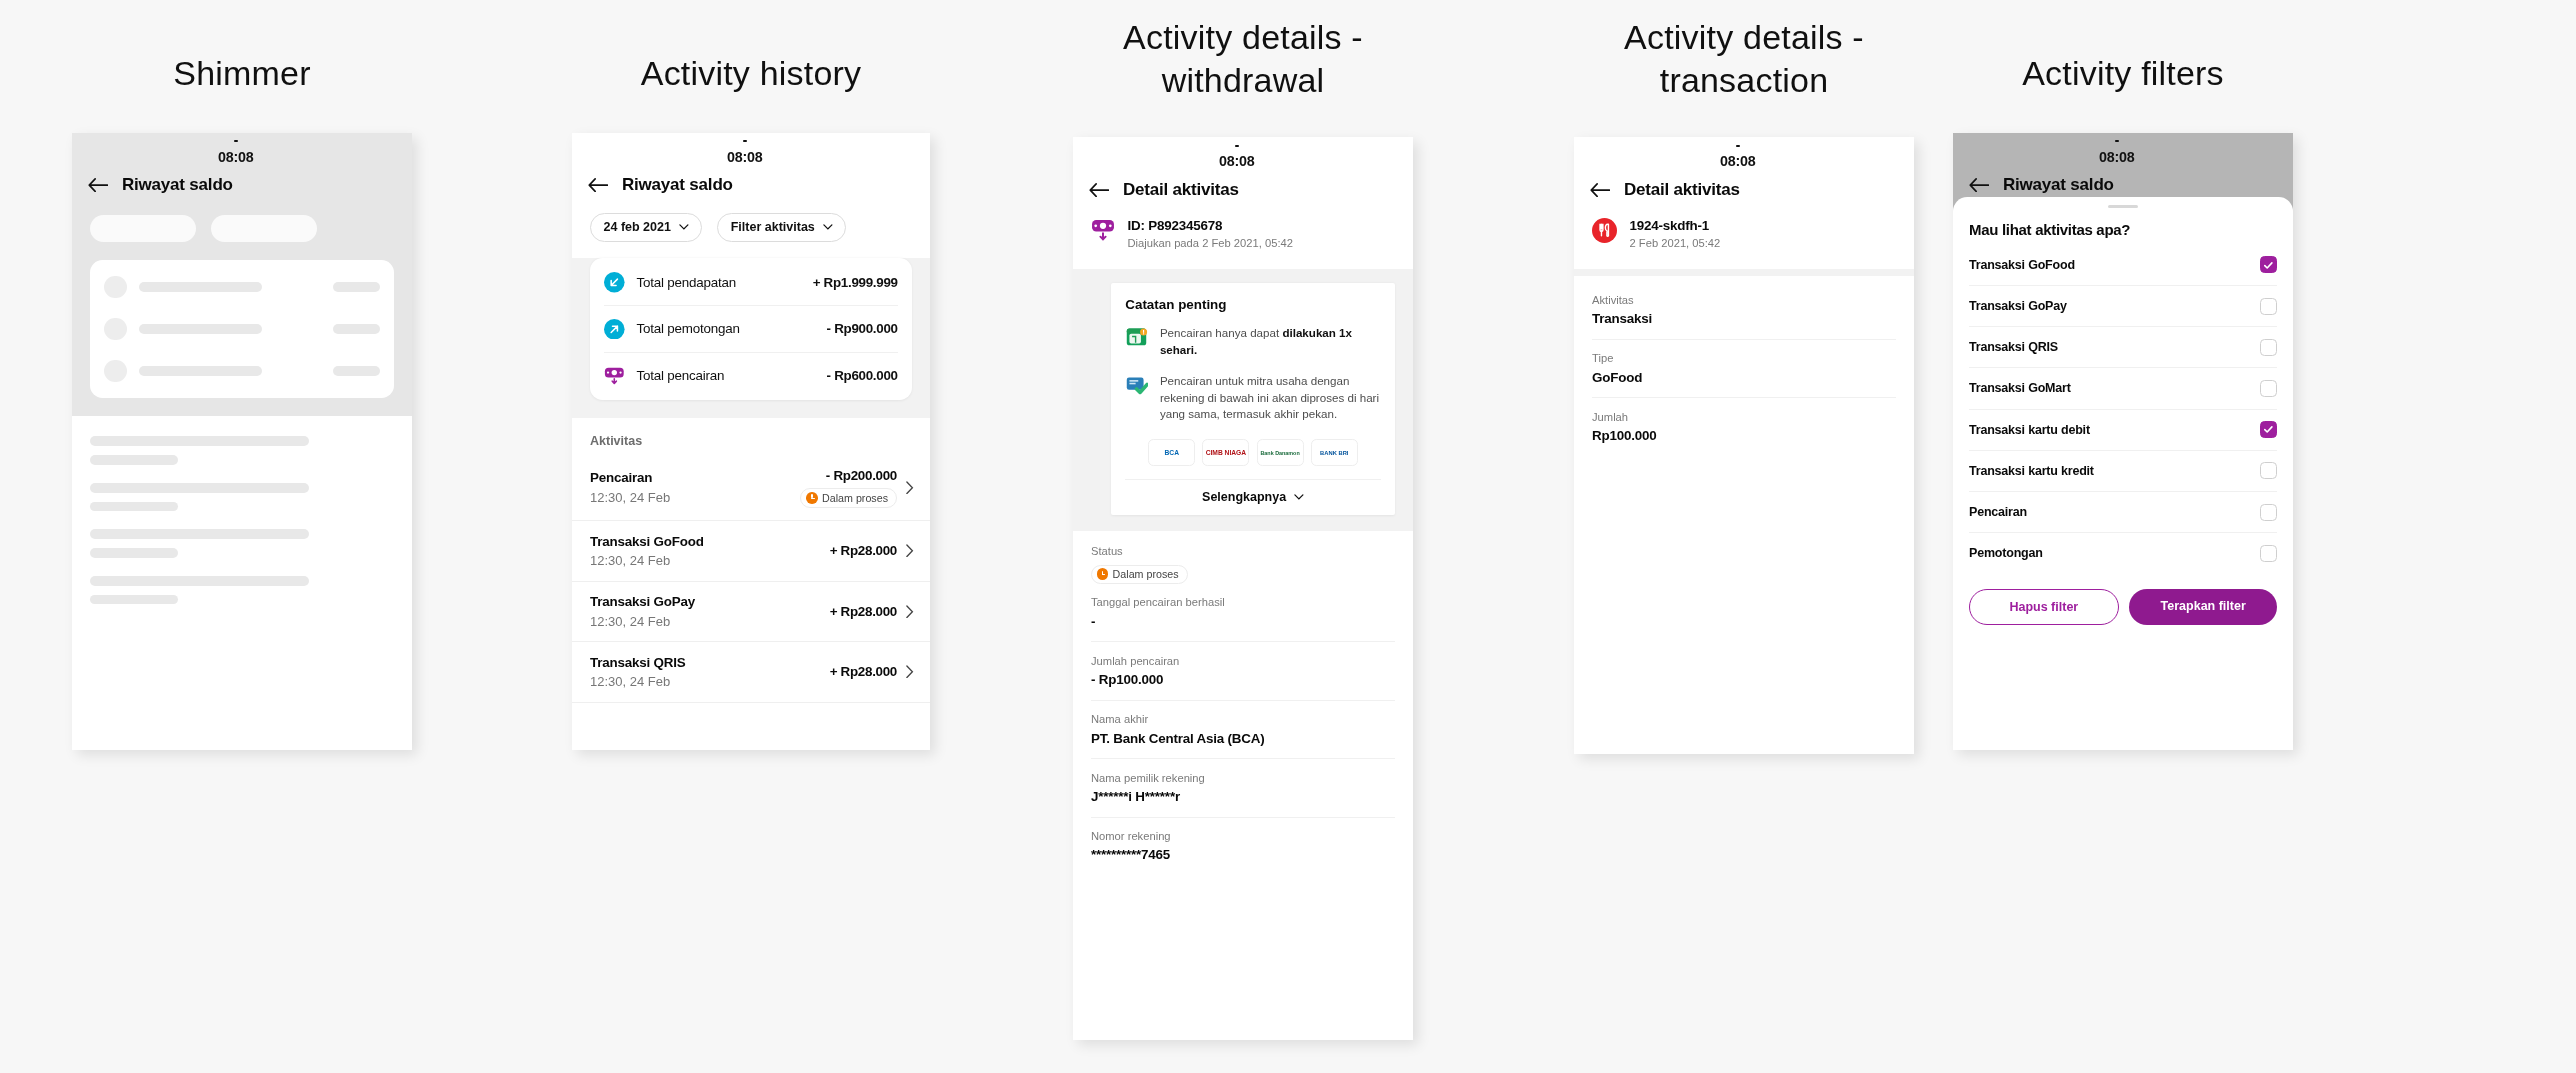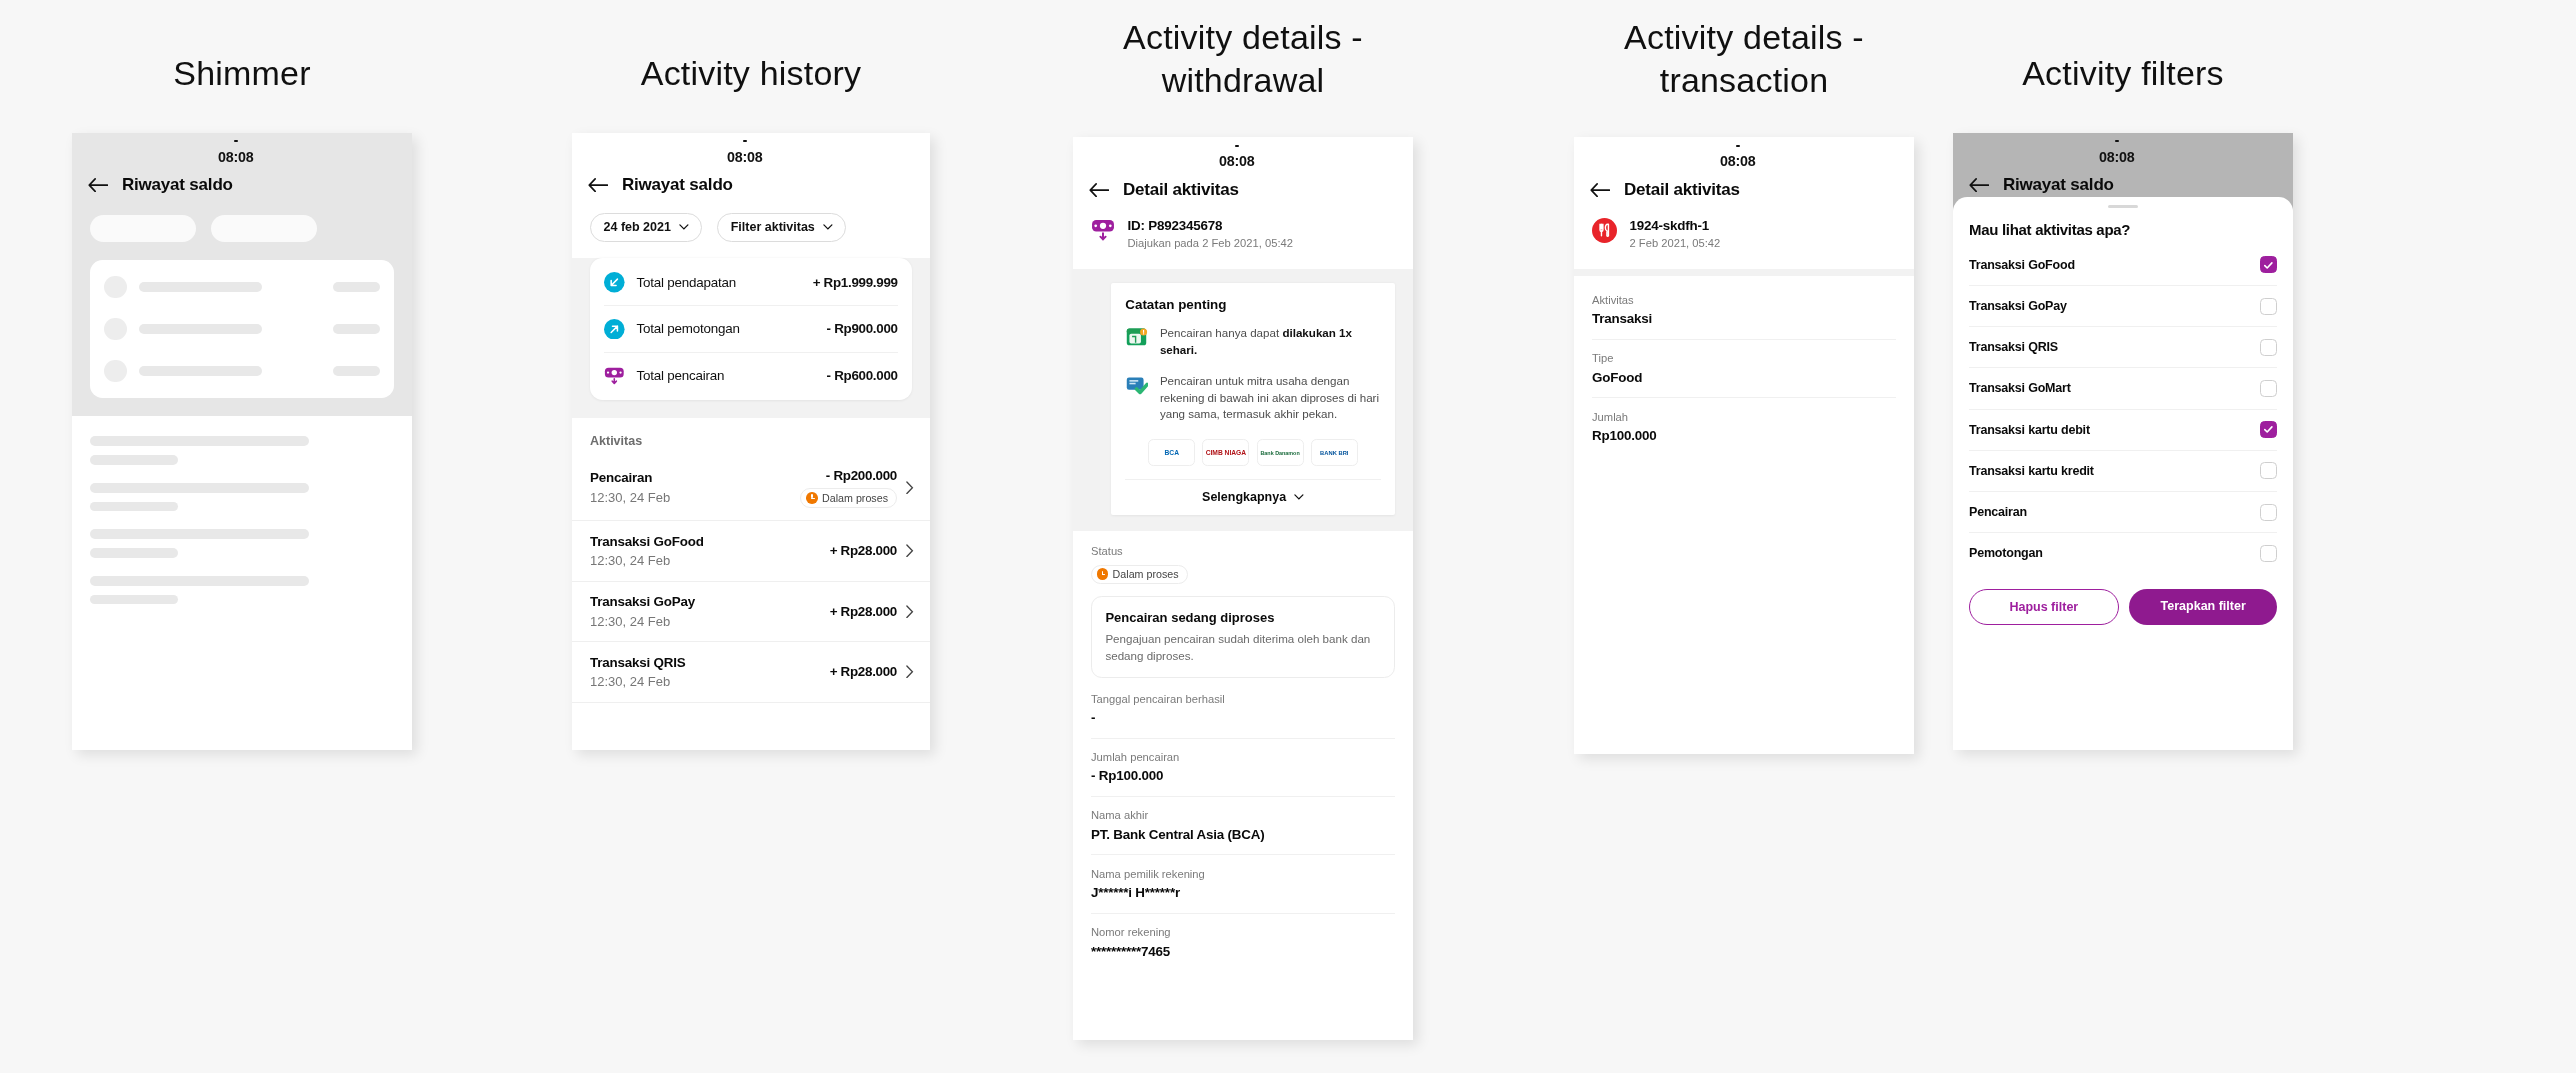--- a/index.html
+++ b/index.html
@@ -448,24 +448,20 @@
 
       <div class="fields">
         <div class="status-pad">
           <div class="f-label">Status</div>
           <div style="margin-top:7.2px;">
             <span class="badge">
               <span class="badge-dot"></span>
               <span>Dalam proses</span>
             </span>
           </div>
-          <div class="info-box">
-            <div class="info-title">Pencairan sedang diproses</div>
-            <div class="info-body">Pengajuan pencairan sudah diterima oleh bank dan sedang diproses.</div>
-          </div>
         </div>
 
         <div class="field">
           <div class="f-label">Tanggal pencairan berhasil</div>
           <div class="f-value">-</div>
         </div>
         <div class="field">
           <div class="f-label">Jumlah pencairan</div>
           <div class="f-value">- Rp100.000</div>
         </div>

